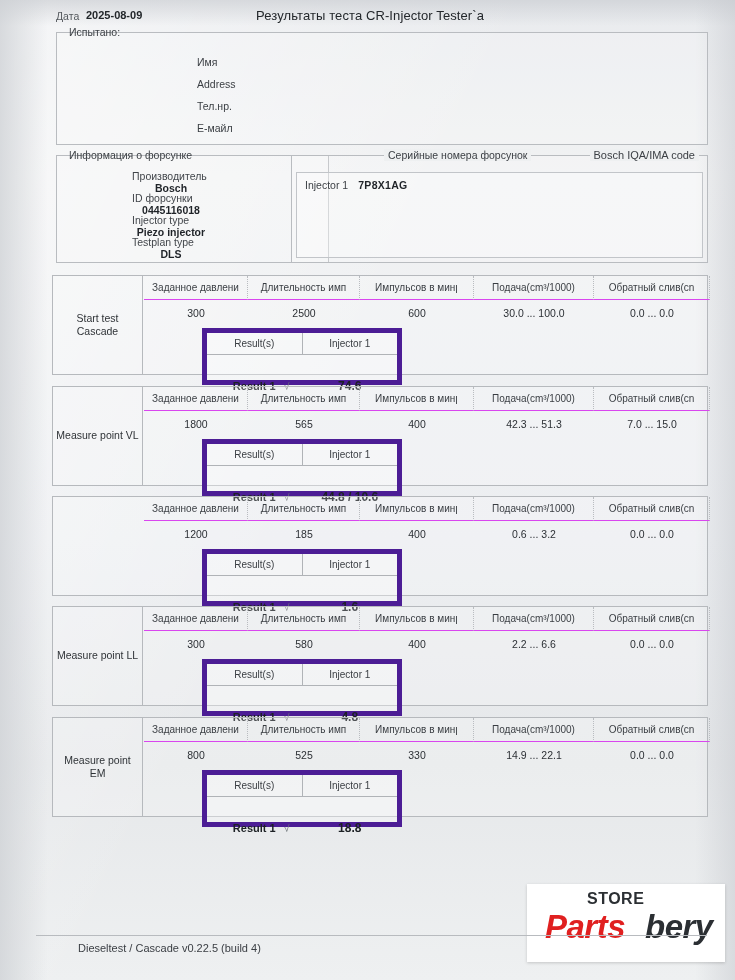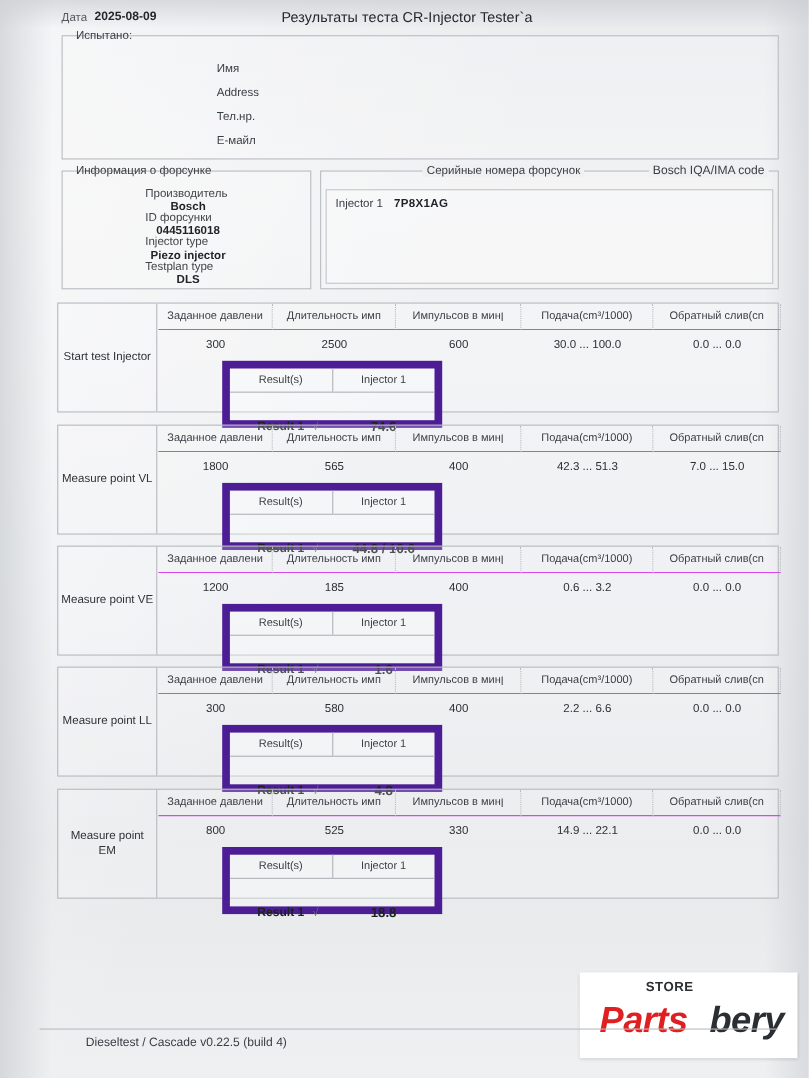--- a/index.html
+++ b/index.html
@@ -101,21 +101,21 @@
   }
   .tested-row {
     height: 22px;
     font-size: 10.5px;
     color: #3a3e43;
     display: flex;
     align-items: center;
   }
 
   
-  #injector-info { left: 56px; top: 155px; width: 227px; height: 108px; }
+  #injector-info { left: 56px; top: 155px; width: 273px; height: 108px; }
   .info-row {
     position: absolute;
     left: 8px;
     width: 212px;
     height: 19px;
     font-size: 10.5px;
     color: #3b3f44;
     display: flex;
     align-items: center;
     flex-direction: column;
@@ -232,21 +232,21 @@
   .c3 { width: 114px; }
   .c4 { width: 120px; }
   .c5 { width: 116px; text-align: center; }
 
   
   .result-table {
     position: absolute;
     left: 58px;
     top: 52px;
     width: 200px;
-    border: 7px solid #4c1d95;
+    border: 5px solid #4c1d95;
     box-sizing: border-box;
     background: rgba(255,255,255,0.30);
   }
   .rt-head {
     display: flex;
     height: 21px;
     border-bottom: 1px solid #b0b3b7;
   }
   .rt-head .rh {
     flex: 1;
@@ -303,21 +303,21 @@
   .logo {
     position: absolute;
     left: 527px; top: 884px;
     width: 198px; height: 78px;
     background: #ffffff;
     box-shadow: 0 1px 3px rgba(0,0,0,0.18);
   }
   .logo-store {
     position: absolute;
     left: 60px; top: 6px;
-    font-size: 12px;
+    font-size: 16px;
     font-weight: bold;
     color: #2b2f33;
     letter-spacing: 0.5px;
   }
   .logo-parts {
     position: absolute;
     left: 18px; top: 24px;
     font-size: 33px;
     font-weight: bold;
     font-style: italic;
@@ -385,21 +385,21 @@
     <span class="serial-title-right">Bosch IQA/IMA code</span>
     <div class="serial-inner">
       <div class="serial-row">
         <span>Injector 1</span>
         <span class="sn">7P8X1AG</span>
       </div>
     </div>
   </div>
 
   <div class="test-block" style="top:275px; height:100px;">
-    <div class="tb-name">Start test Injector</div>
+    <div class="tb-name">Start test Cascade</div>
     <div class="tb-right">
       <div class="param-header">
         <div class="cell c1">Заданное давлени</div>
         <div class="cell c2">Длительность имп</div>
         <div class="cell c3">Импульсов в минן</div>
         <div class="cell c4">Подача(cm³/1000)</div>
         <div class="cell c5">Обратный слив(cn</div>
       </div>
       <div class="param-values">
         <div class="cell c1">300</div>
@@ -451,21 +451,20 @@
             <span>Result 1</span>
             <span class="tick">√</span>
           </div>
           <div class="rb">44.8  /  10.6</div>
         </div>
       </div>
     </div>
   </div>
 
   <div class="test-block" style="top:496px; height:100px;">
-    <div class="tb-name">Measure point VE</div>
     <div class="tb-right">
       <div class="param-header">
         <div class="cell c1">Заданное давлени</div>
         <div class="cell c2">Длительность имп</div>
         <div class="cell c3">Импульсов в минן</div>
         <div class="cell c4">Подача(cm³/1000)</div>
         <div class="cell c5">Обратный слив(cn</div>
       </div>
       <div class="param-values">
         <div class="cell c1">1200</div>

